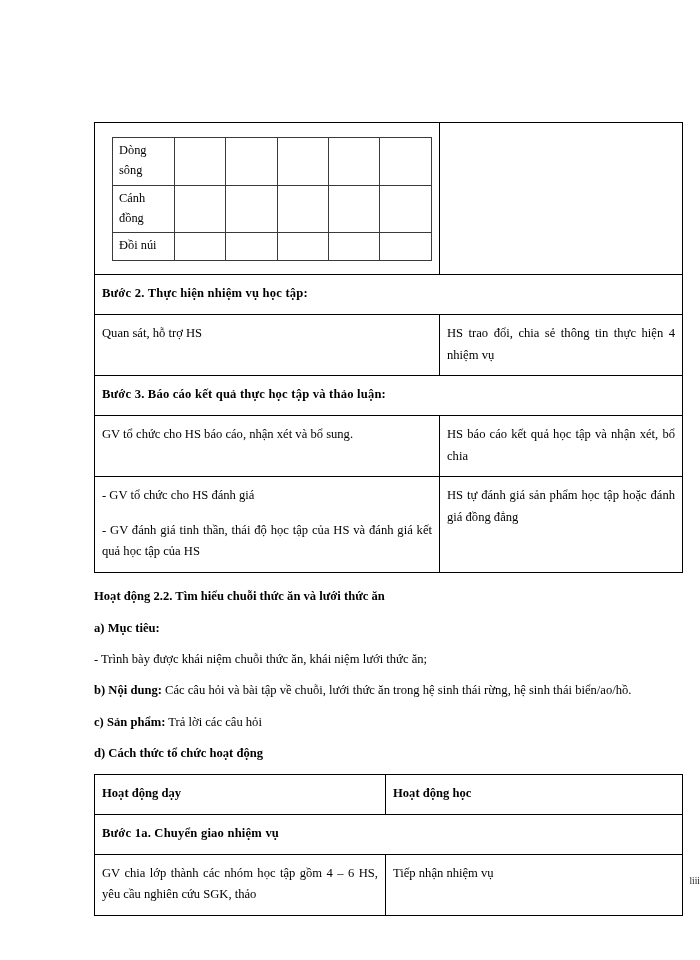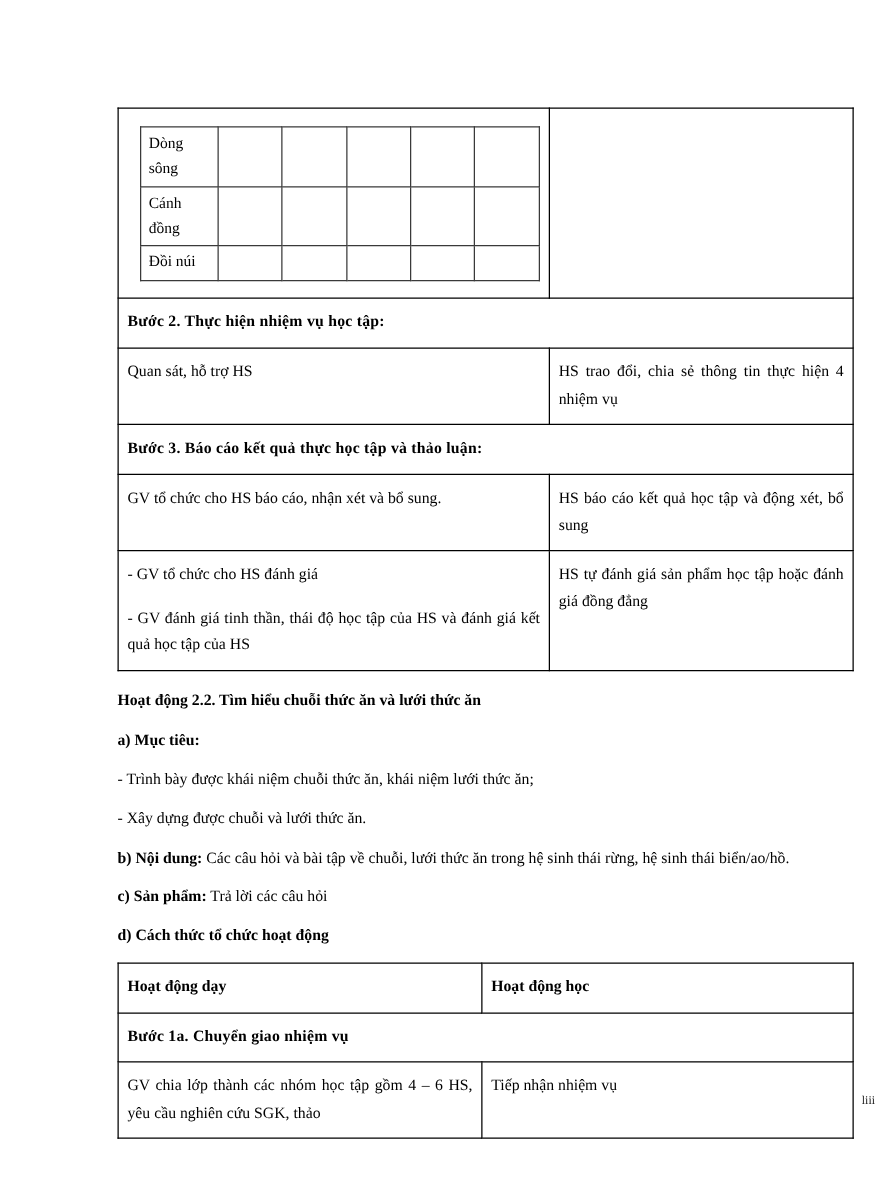--- a/index.html
+++ b/index.html
@@ -30,20 +30,21 @@
     left: 94px;
     top: 86px;
     width: 558px;
   }
 
   
   table.doc-table {
     border-collapse: collapse;
     width: 558px;
     table-layout: fixed;
+    margin-top: 36px;
   }
   table.doc-table > tbody > tr > td {
     border: 1px solid #000000;
     vertical-align: top;
     padding: 8px 7px 9px 7px;
     font-size: 12.6px;
     line-height: 1.72;
   }
 
   td.col-left   { width: 330px; }
@@ -191,42 +192,41 @@
         </tr>
 
         <tr>
           <td class="step-head" colspan="2">Bước 3. Báo cáo kết quả thực học tập và thảo luận:</td>
         </tr>
         <tr>
           <td class="col-left">
             <p class="cellp justify">GV tổ chức cho HS báo cáo, nhận xét và bổ sung.</p>
           </td>
           <td class="col-right">
-            <p class="cellp justify">HS báo cáo kết quả học tập và động xét, bổ sung</p>
+            <p class="cellp justify">HS báo cáo kết quả học tập và nhận xét, bổ chia</p>
           </td>
         </tr>
 
         <tr>
           <td class="col-left">
             <p class="cellp">- GV tổ chức cho HS đánh giá</p>
             <p class="cellp justify">- GV đánh giá tinh thần, thái độ học tập của HS và đánh giá kết quả học tập của HS</p>
           </td>
           <td class="col-right">
             <p class="cellp justify">HS tự đánh giá sản phẩm học tập hoặc đánh giá đồng đẳng</p>
           </td>
         </tr>
 
       </tbody>
     </table>
 
     <div class="body-block">
       <p class="para bold">Hoạt động 2.2. Tìm hiểu chuỗi thức ăn và lưới thức ăn</p>
       <p class="para bold">a) Mục tiêu:</p>
       <p class="para">- Trình bày được khái niệm chuỗi thức ăn, khái niệm lưới thức ăn;</p>
-      <p class="para">- Xây dựng được chuỗi và lưới thức ăn.</p>
       <p class="para"><span class="lead">b) Nội dung:</span> <span>Các câu hỏi và bài tập về chuỗi, lưới thức ăn trong hệ sinh thái rừng, hệ sinh thái biển/ao/hồ.</span></p>
       <p class="para"><span class="lead">c) Sản phẩm:</span> <span>Trả lời các câu hỏi</span></p>
       <p class="para bold">d) Cách thức tổ chức hoạt động</p>
     </div>
 
     <table class="doc-table2">
       <tbody>
         <tr>
           <td class="b-left th-cell">Hoạt động dạy</td>
           <td class="b-right th-cell">Hoạt động học</td>

